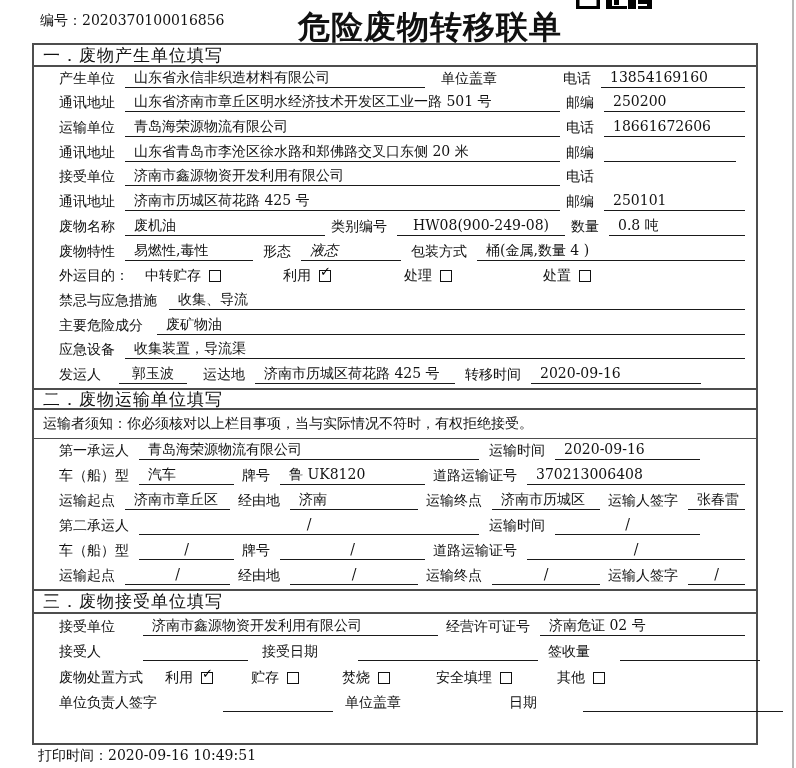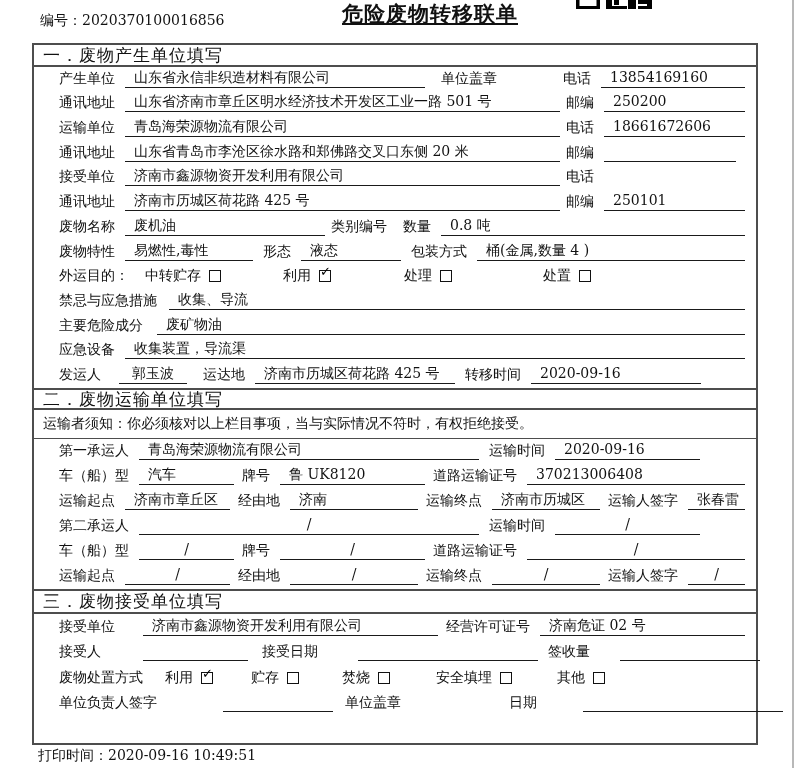--- a/index.html
+++ b/index.html
@@ -4,22 +4,22 @@
 <style>
   * { margin:0; padding:0; box-sizing:border-box; }
   html,body { background:#fff; }
   #page {
     position:relative; width:796px; height:768px; background:#fff;
     font-family:"DejaVu Serif","Liberation Serif",serif;
     font-size:14px; color:#111; overflow:hidden;
   }
   
   #serial { position:absolute; left:40px; top:12px; white-space:nowrap; }
-  #title  { position:absolute; left:430px; top:0; transform:translateX(-50%);
-            font-size:21px; font-weight:bold; white-space:nowrap; letter-spacing:1px;text-decoration:underline; }
+  #title  { position:absolute; left:430px; top:6px; transform:translateX(-50%);
+            font-size:32px; font-weight:bold; white-space:nowrap; letter-spacing:1px; }
   #qr     { position:absolute; left:576px; top:0; }
   #right-edge { position:absolute; left:792px; top:0; width:2px; height:768px; background:#b8b8b8; }
   #print-time { position:absolute; left:38px; top:747px; white-space:nowrap; }
 
   
   #form-table {
     position:absolute; left:32px; top:43px; width:726px; height:702px;
     border:2px solid #4d4d4d; display:flex; flex-direction:column; background:#fff;
   }
   .sec-header {
@@ -121,30 +121,31 @@
           <span class="fld" style="width: 435px;">济南市历城区荷花路 425 号</span>
           <span class="gap" style="width: 6px;"></span>
           <span class="lbl">邮编</span>
           <span class="fld g">250101</span>
         </div>
         <div class="row">
           <span class="lbl">废物名称</span>
           <span class="fld" style="width: 200px;">废机油</span>
           <span class="gap" style="width: 6px;"></span>
           <span class="lbl">类别编号</span>
+          <span class="fld c" style="width: 168px;">HW08(900-249-08)</span>
           <span class="gap" style="width: 6px;"></span>
           <span class="lbl">数量</span>
           <span class="fld g">0.8 吨</span>
         </div>
         <div class="row">
           <span class="lbl">废物特性</span>
           <span class="fld" style="width: 128px;">易燃性,毒性</span>
           <span class="gap" style="width: 10px;"></span>
           <span class="lbl">形态</span>
-          <span class="fld" style="width: 100px;">液态</span>
+          <span class="fld" style="width: 100px; font-style: italic;">液态</span>
           <span class="gap" style="width: 10px;"></span>
           <span class="lbl">包装方式</span>
           <span class="fld g">桶(金属,数量  4 )</span>
         </div>
         <div class="row">
           <span class="lbl">外运目的：</span>
           <span class="gap" style="width: 6px;"></span>
           <span class="ck">
             <span>中转贮存</span>
             <span class="bx"></span>

